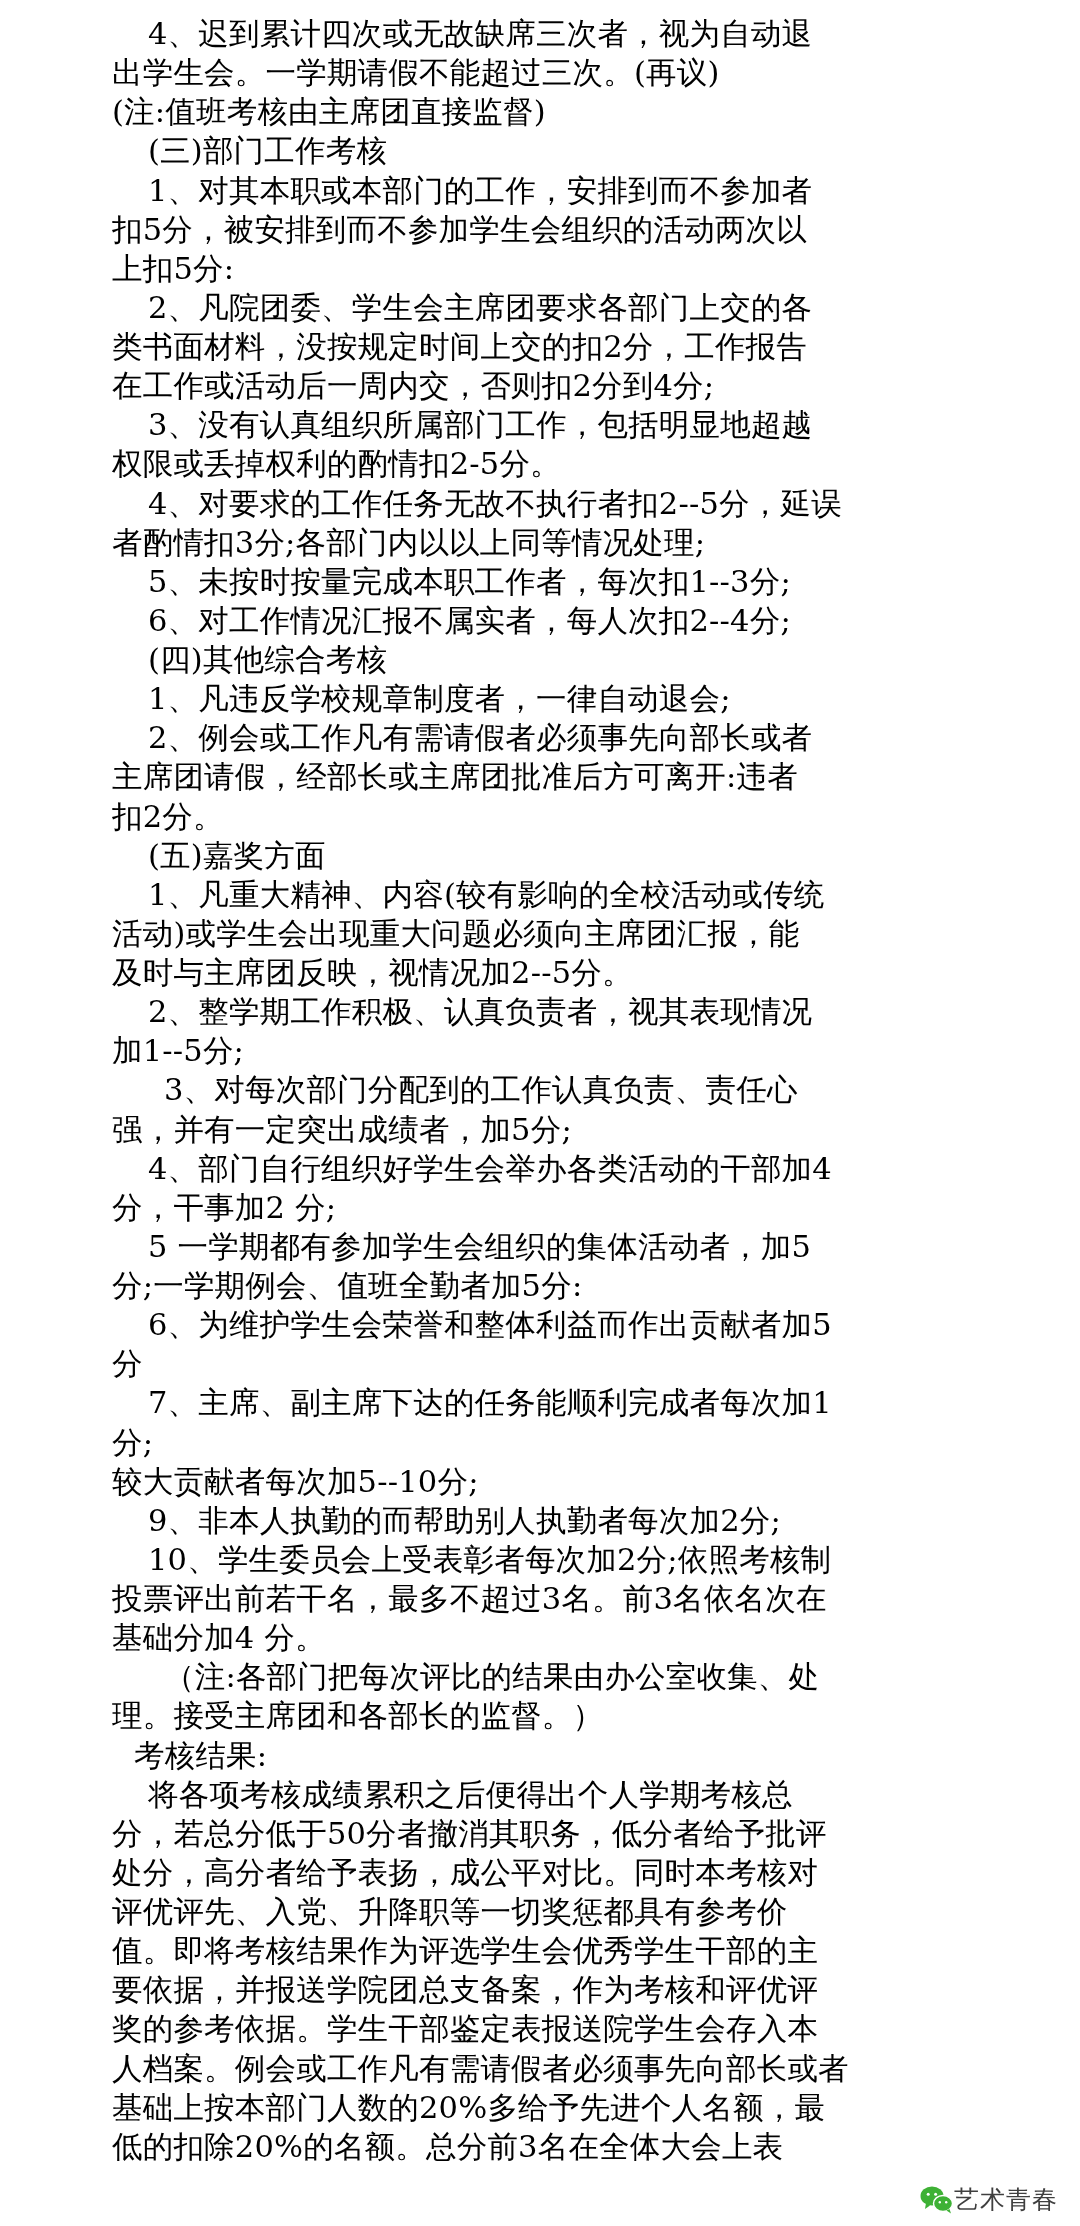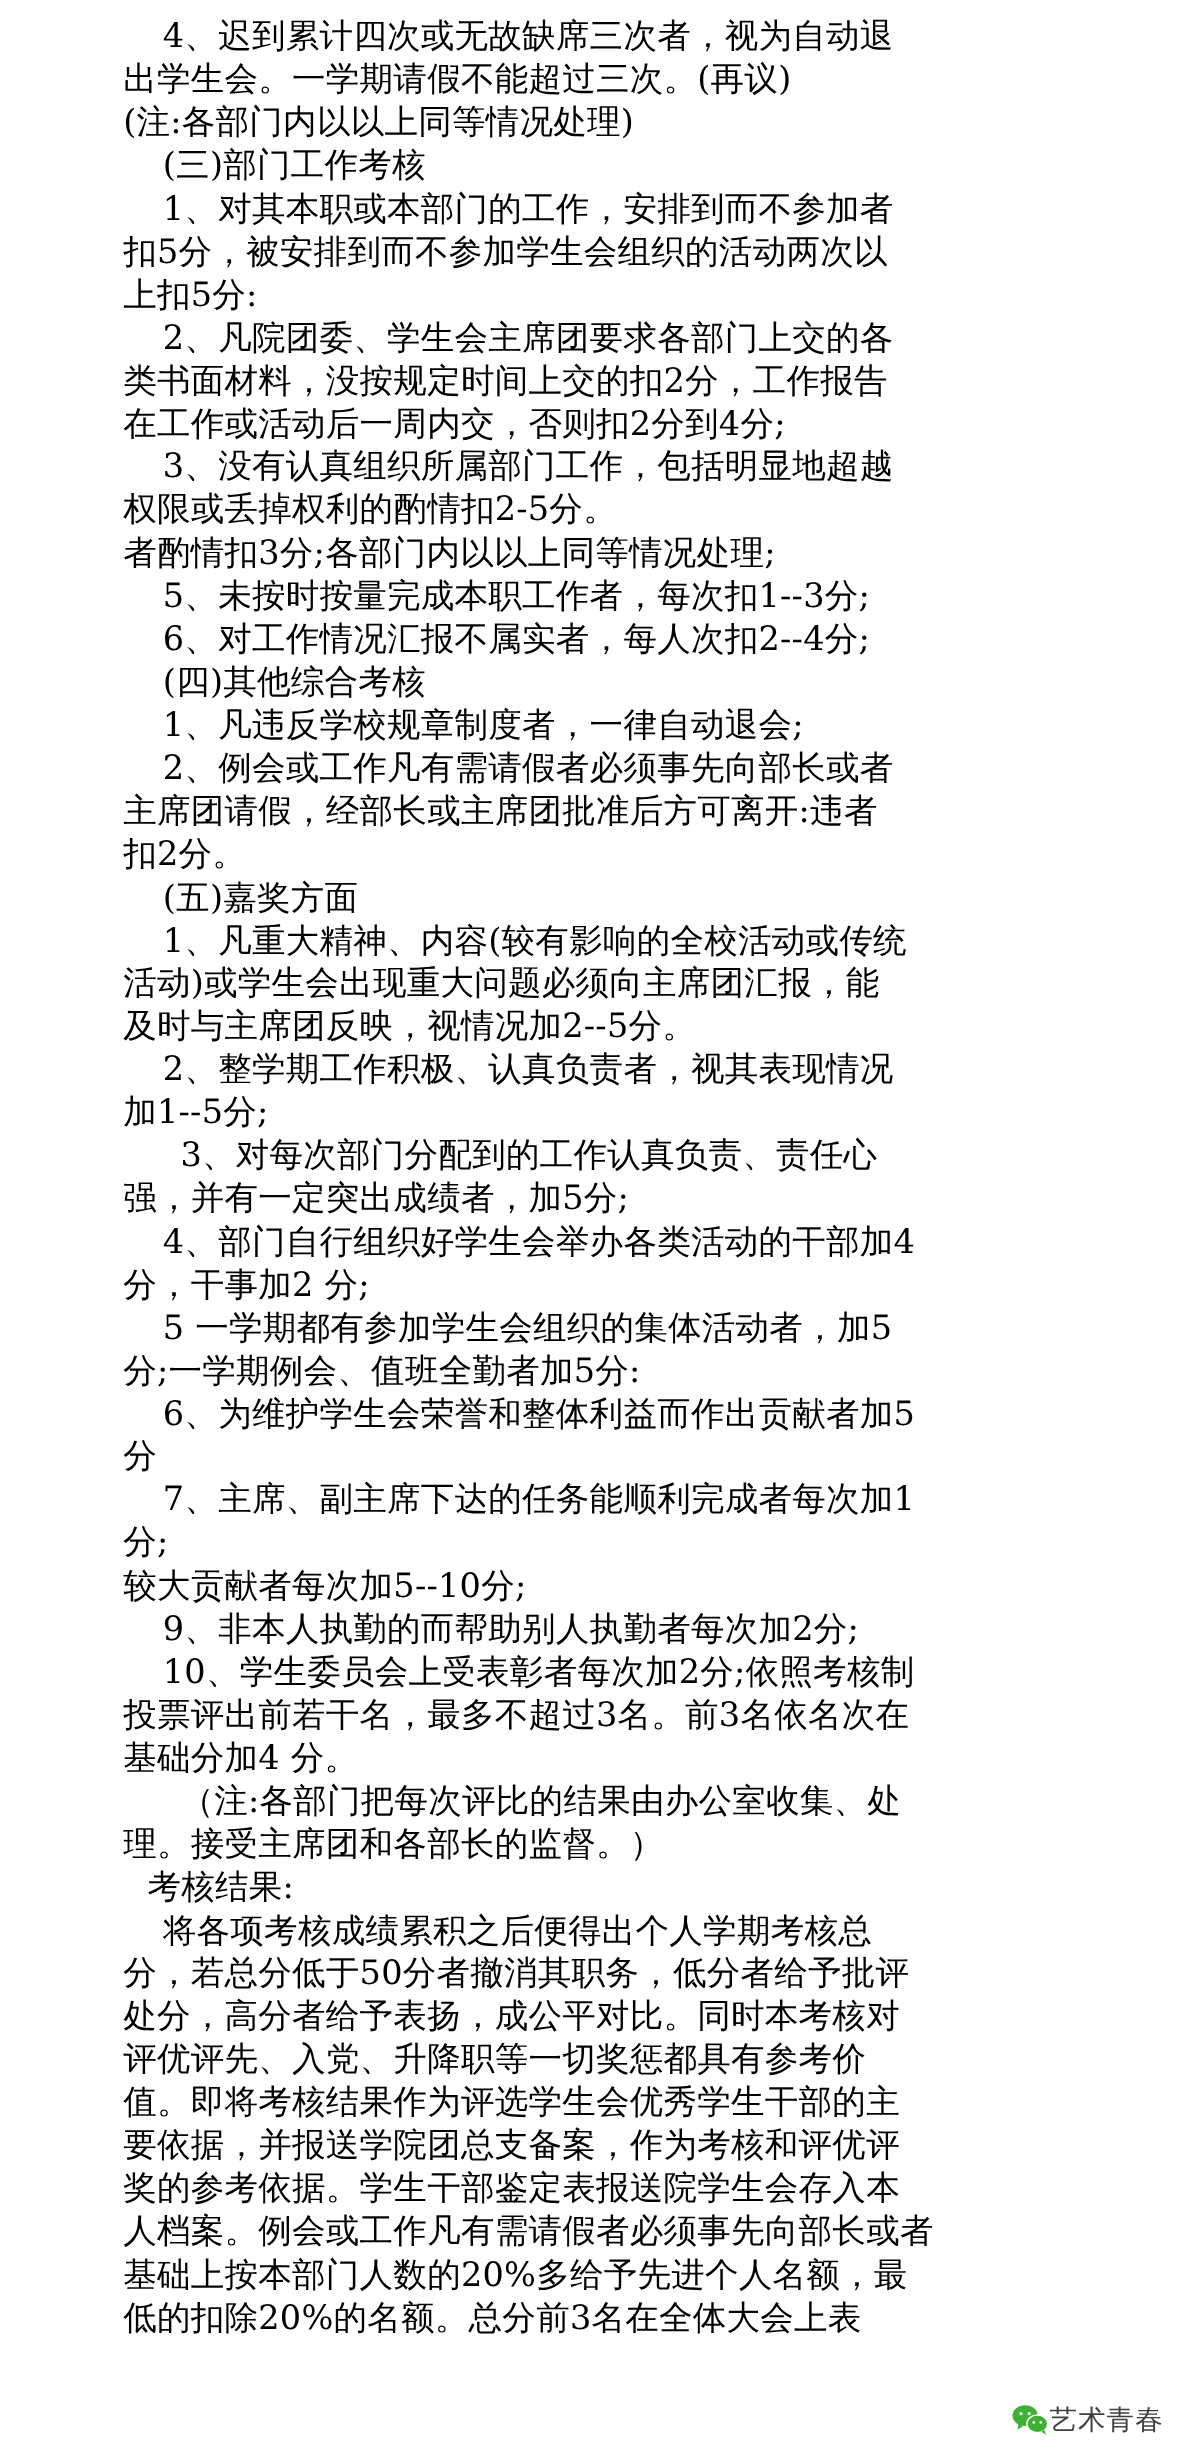--- a/index.html
+++ b/index.html
@@ -70,30 +70,31 @@
     letter-spacing: 1px;
   }
 </style>
 </head>
 <body>
 
 <div class="page">
   <div class="doc-body">
     <p class="para ind1">4、迟到累计四次或无故缺席三次者，视为自动退</p>
     <p class="para ind0">出学生会。一学期请假不能超过三次。(再议)</p>
-    <p class="para ind0">(注:各部门内以以上同等情况处理)</p>
+    <p class="para ind0">(注:值班考核由主席团直接监督)</p>
     <p class="para ind1">(三)部门工作考核</p>
     <p class="para ind1">1、对其本职或本部门的工作，安排到而不参加者</p>
     <p class="para ind0">扣5分，被安排到而不参加学生会组织的活动两次以</p>
     <p class="para ind0">上扣5分:</p>
     <p class="para ind1">2、凡院团委、学生会主席团要求各部门上交的各</p>
     <p class="para ind0">类书面材料，没按规定时间上交的扣2分，工作报告</p>
     <p class="para ind0">在工作或活动后一周内交，否则扣2分到4分;</p>
     <p class="para ind1">3、没有认真组织所属部门工作，包括明显地超越</p>
     <p class="para ind0">权限或丢掉权利的酌情扣2-5分。</p>
+    <p class="para ind1">4、对要求的工作任务无故不执行者扣2--5分，延误</p>
     <p class="para ind0">者酌情扣3分;各部门内以以上同等情况处理;</p>
     <p class="para ind1">5、未按时按量完成本职工作者，每次扣1--3分;</p>
     <p class="para ind1">6、对工作情况汇报不属实者，每人次扣2--4分;</p>
     <p class="para ind1">(四)其他综合考核</p>
     <p class="para ind1">1、凡违反学校规章制度者，一律自动退会;</p>
     <p class="para ind1">2、例会或工作凡有需请假者必须事先向部长或者</p>
     <p class="para ind0">主席团请假，经部长或主席团批准后方可离开:违者</p>
     <p class="para ind0">扣2分。</p>
     <p class="para ind1">(五)嘉奖方面</p>
     <p class="para ind1">1、凡重大精神、内容(较有影响的全校活动或传统</p>

